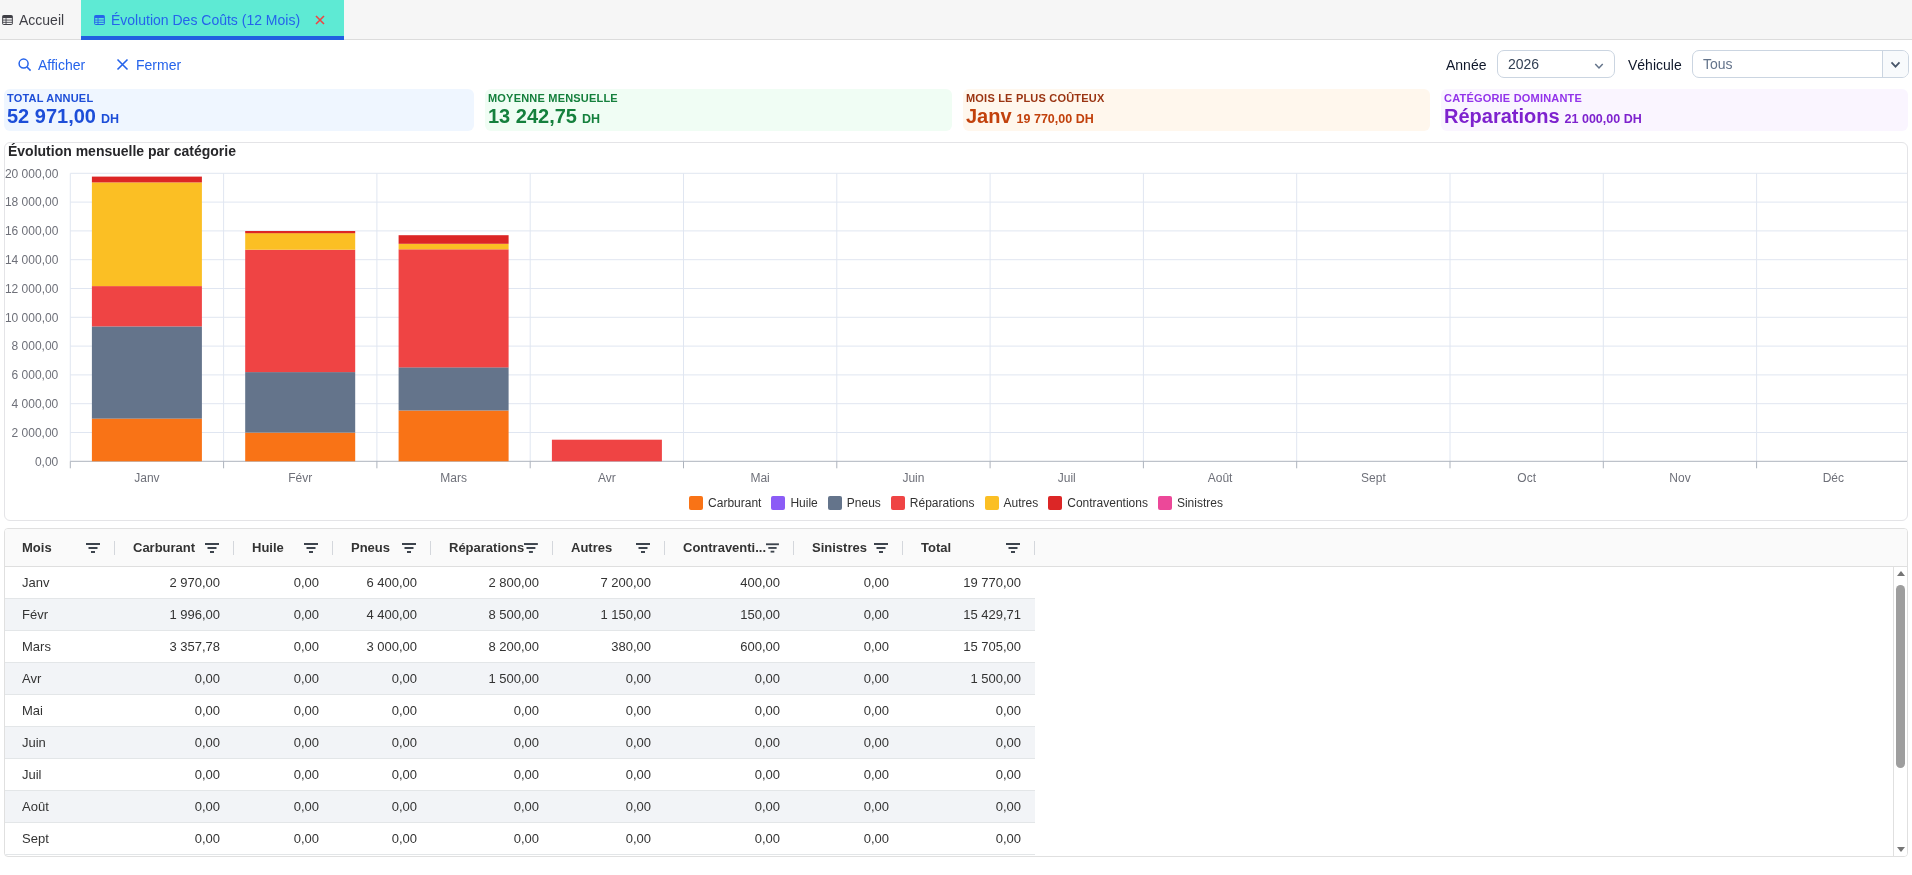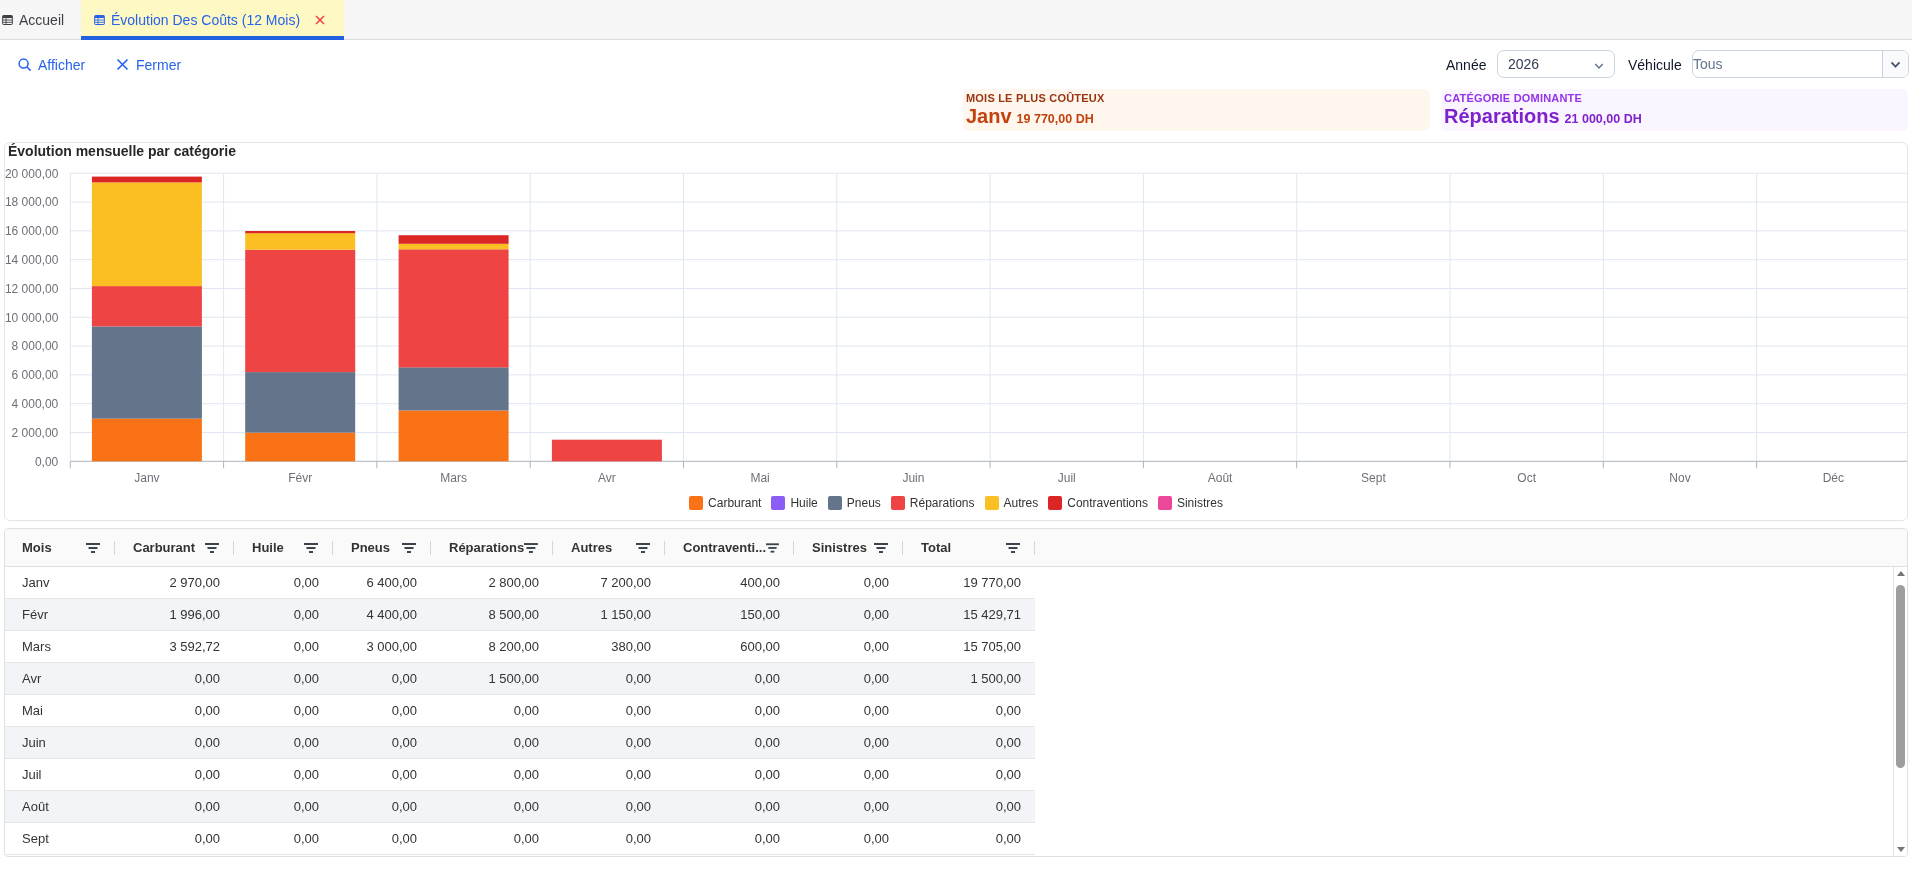--- a/index.html
+++ b/index.html
@@ -1,21 +1,21 @@
 <!DOCTYPE html>
 <html><head><meta charset="utf-8"><style>
 * { margin:0; padding:0; box-sizing:border-box; }
 html,body { width:1912px; height:875px; background:#fff; font-family:"Liberation Sans", sans-serif; }
 #page { position:relative; width:1912px; height:875px; overflow:hidden; }
 
 
 .tabbar { position:absolute; left:0; top:0; width:1912px; height:40px; background:#f6f6f6; border-bottom:1px solid #dcdcdc; }
 .tab { position:absolute; top:0; height:40px; display:flex; align-items:center; font-size:14px; white-space:nowrap; }
 .tab1 { left:0; padding:0 2px; color:#333; }
-.tab2 { left:81px; width:263px; background:#fef9c3; color:#2563eb; padding:6px 13px; }
+.tab2 { left:81px; width:263px; background:#5eead4; color:#2563eb; padding:6px 13px; }
 .tab svg { flex:none; }
 .tab .cx { flex:none; }
 .tab2 .bline { position:absolute; left:0; bottom:0; width:100%; height:4px; background:#2160e0; }
 .tab2 .cx { margin-left:15px; display:flex; align-items:center; }
 
 
 .toolbar { position:absolute; left:0; top:40px; width:1912px; height:49px; background:#fff; }
 .tbtn { position:absolute; top:0; height:49px; display:flex; align-items:center; color:#2563eb; font-size:14px; }
 .lbl { position:absolute; top:0; height:49px; display:flex; align-items:center; color:#0f172a; font-size:14px; }
 .sel { position:absolute; top:10px; height:28px; border:1px solid #cbd5e1; border-radius:7px; background:#fff; font-size:14px; color:#334155; display:flex; align-items:center; }
@@ -77,27 +77,35 @@
           <line x1="9" y1="9" x2="12.6" y2="12.6" stroke="#2563eb" stroke-width="1.5"></line>
         </svg>Afficher</div>
     <div class="tbtn" style="left:116px"><svg width="13" height="13" viewBox="0 0 13 13" style="margin-right:7px">
           <path d="M1.5 1.5L11.5 11.5M11.5 1.5L1.5 11.5" stroke="#2563eb" stroke-width="1.6"></path>
         </svg>Fermer</div>
     <div class="lbl" style="left:1446px">Année</div>
     <div class="sel" style="left:1497px; width:118px; padding-left:10px">2026<span style="position:absolute;right:8px;top:8px"><svg width="14" height="14" viewBox="0 0 12 12">
             <path d="M2.8 4.3L6 7.7L9.2 4.3" fill="none" stroke="#64748b" stroke-width="1.3"></path>
           </svg></span></div>
     <div class="lbl" style="left:1628px">Véhicule</div>
-    <div class="sel" style="left:1692px; width:217px; color:#64748b">Tous<span style="position:absolute;right:0;top:0;width:26px;height:26px;background:#f8fafc;border-left:1px solid #cbd5e1;border-radius:0 6px 6px 0;display:flex;align-items:center;justify-content:center">
+    <div class="sel" style="left:1692px; width:217px; padding-left:10px; color:#64748b">Tous<span style="position:absolute;right:0;top:0;width:26px;height:26px;background:#f8fafc;border-left:1px solid #cbd5e1;border-radius:0 6px 6px 0;display:flex;align-items:center;justify-content:center">
           <svg width="15" height="15" viewBox="0 0 12 12">
             <path d="M2.8 4.3L6 7.7L9.2 4.3" fill="none" stroke="#475569" stroke-width="1.4"></path>
           </svg>
         </span></div>
   </div>
 
+  <div class="card" style="left:4px; width:470px; background:#eff6ff; color:#1d4ed8">
+    <div class="cl">TOTAL ANNUEL</div>
+    <div class="cv">52 971,00<span class="cu">DH</span></div>
+  </div>
+  <div class="card" style="left:485px; width:467px; background:#f0fdf4; color:#15803d">
+    <div class="cl">MOYENNE MENSUELLE</div>
+    <div class="cv">13 242,75<span class="cu">DH</span></div>
+  </div>
   <div class="card" style="left:963px; width:467px; background:#fff7ed; color:#c2410c">
     <div class="cl" style="color:#9a3412">MOIS LE PLUS COÛTEUX</div>
     <div class="cv">Janv<span class="cu">19 770,00 DH</span></div>
   </div>
   <div class="card" style="left:1441px; width:467px; background:#faf5ff; color:#7e22ce">
     <div class="cl" style="color:#9333ea">CATÉGORIE DOMINANTE</div>
     <div class="cv">Réparations<span class="cu">21 000,00 DH</span></div>
   </div>
 
   <div class="chartcard">
@@ -282,21 +290,21 @@
           <div class="c cn" style="width:99px">0,00</div>
           <div class="c cn" style="width:98px">4 400,00</div>
           <div class="c cn" style="width:122px">8 500,00</div>
           <div class="c cn" style="width:112px">1 150,00</div>
           <div class="c cn" style="width:129px">150,00</div>
           <div class="c cn" style="width:109px">0,00</div>
           <div class="c cn" style="width:132px">15 429,71</div>
         </div>
         <div class="row">
           <div class="c cm" style="width:110px">Mars</div>
-          <div class="c cn" style="width:119px">3 592,72</div>
+          <div class="c cn" style="width:119px">3 357,78</div>
           <div class="c cn" style="width:99px">0,00</div>
           <div class="c cn" style="width:98px">3 000,00</div>
           <div class="c cn" style="width:122px">8 200,00</div>
           <div class="c cn" style="width:112px">380,00</div>
           <div class="c cn" style="width:129px">600,00</div>
           <div class="c cn" style="width:109px">0,00</div>
           <div class="c cn" style="width:132px">15 705,00</div>
         </div>
         <div class="row alt">
           <div class="c cm" style="width:110px">Avr</div>

